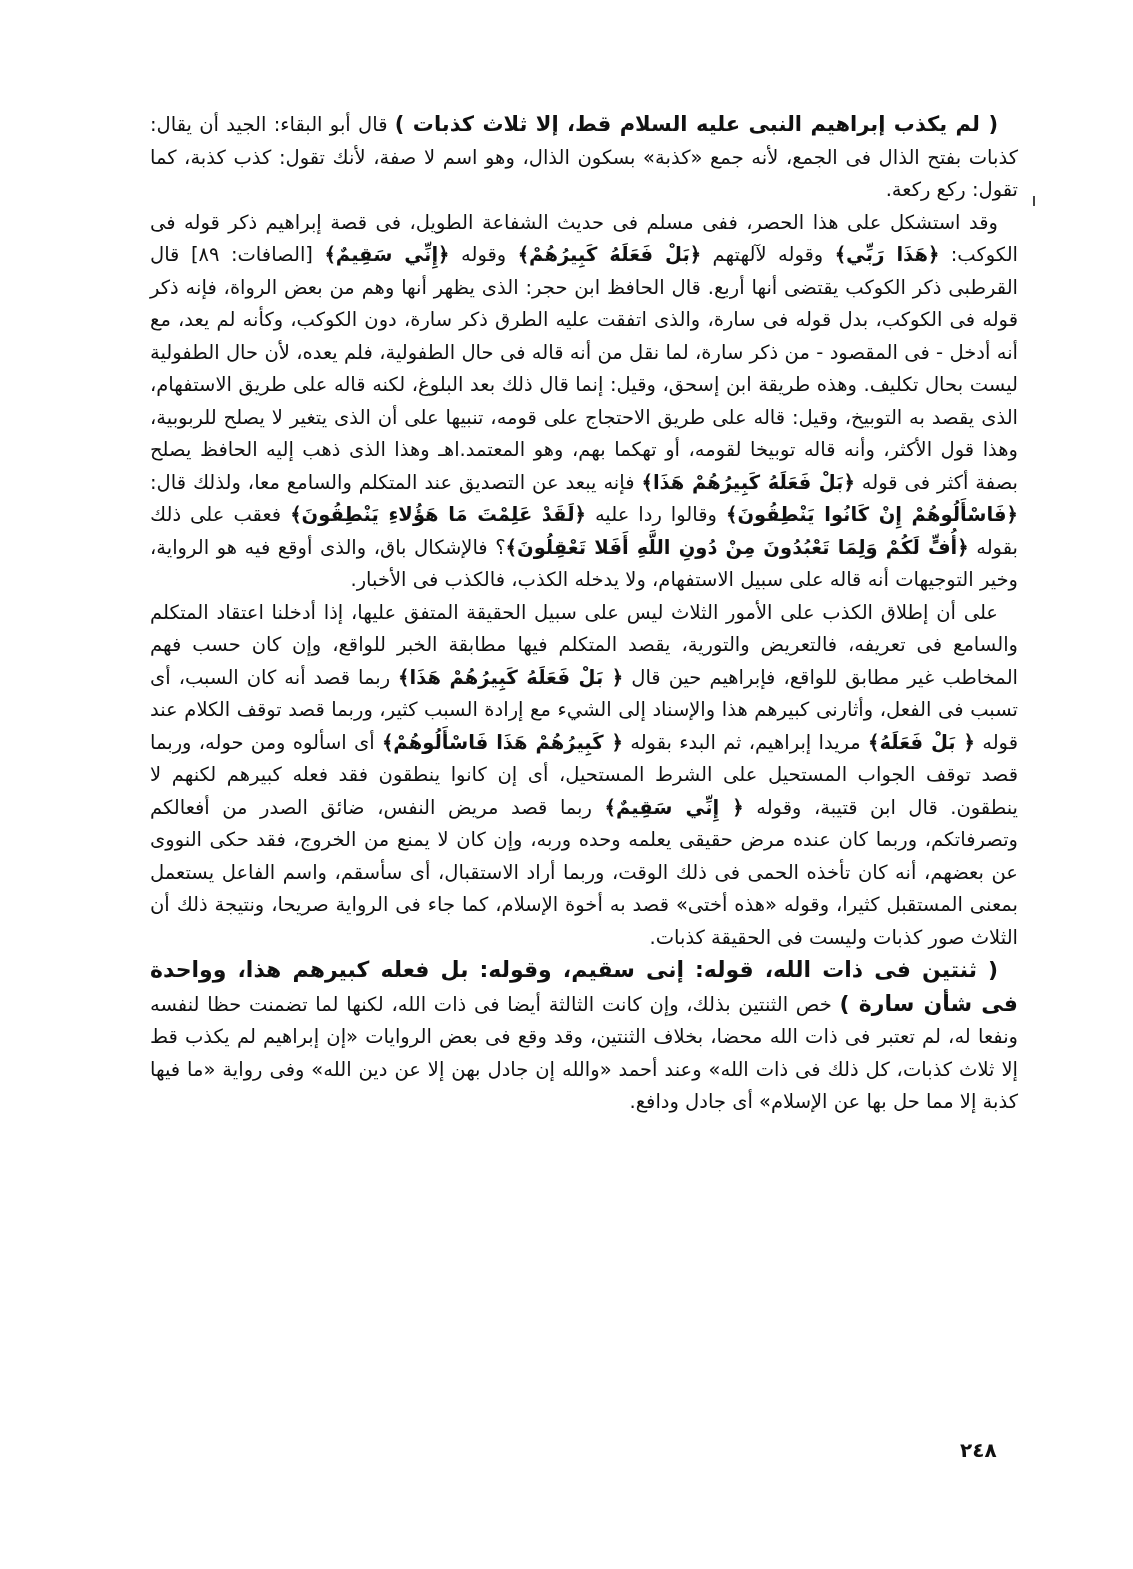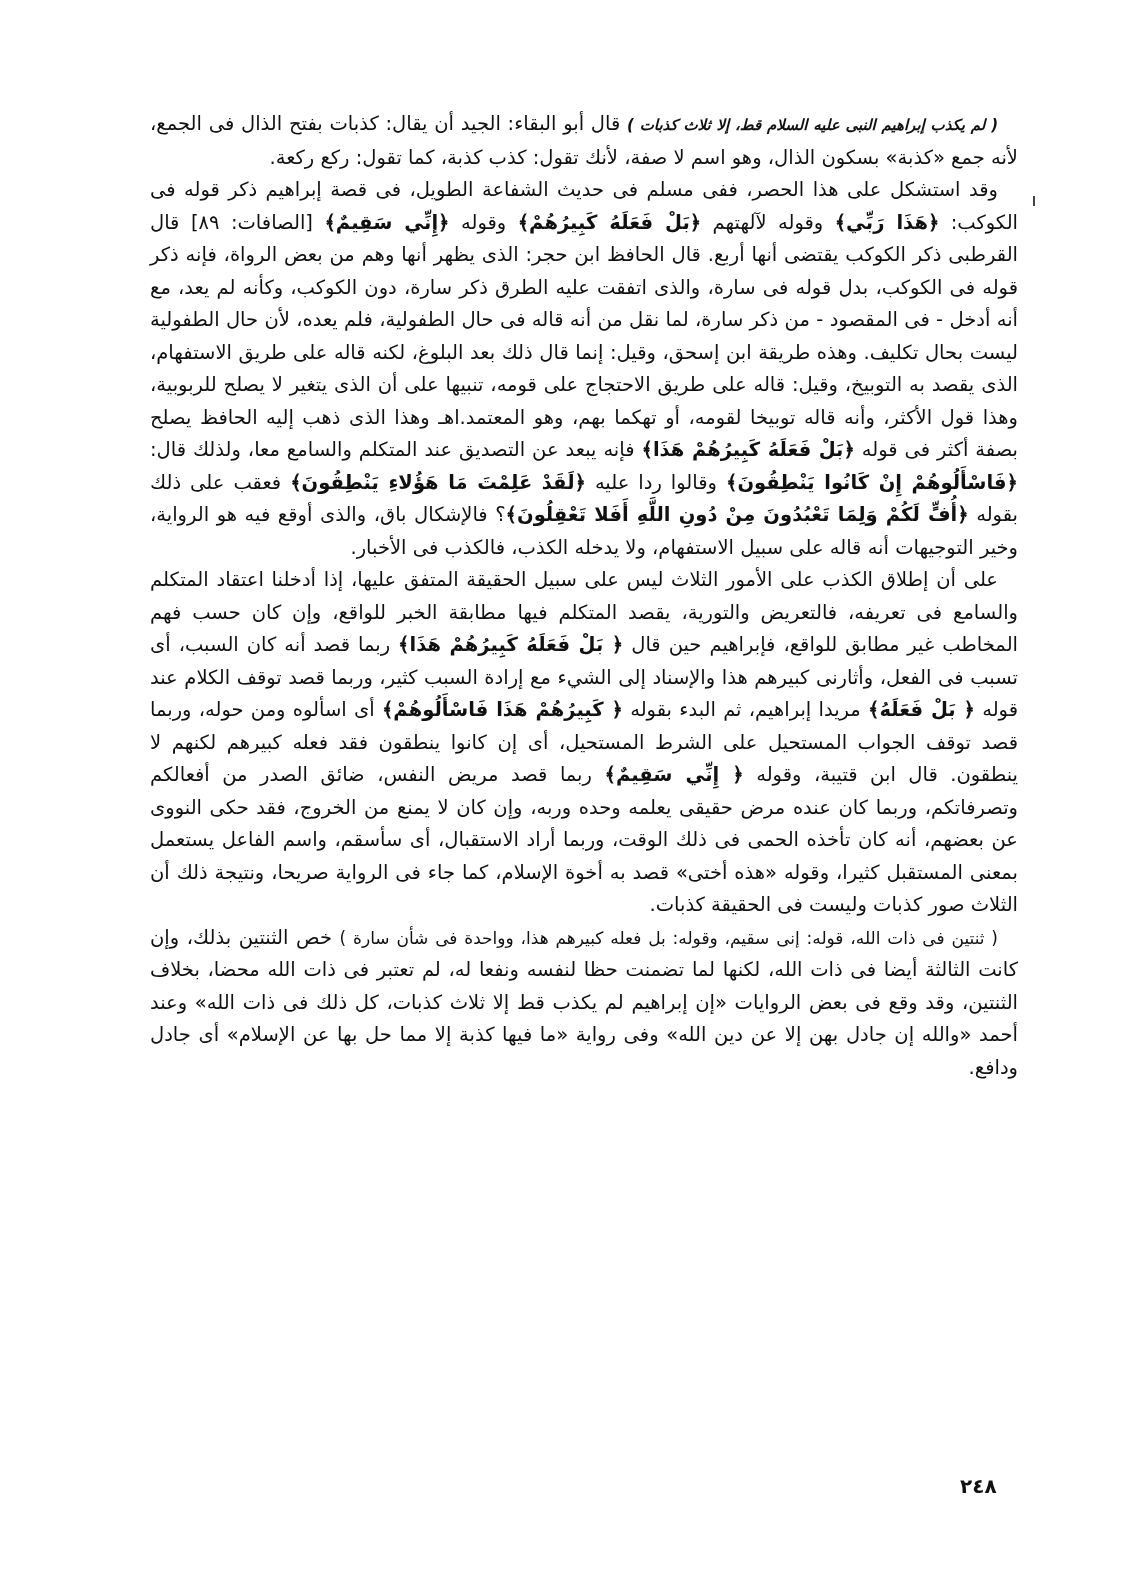--- a/index.html
+++ b/index.html
@@ -11,30 +11,29 @@
     font-family: "DejaVu Sans", sans-serif;
     color: #111111;
     font-size: 19.5px;
     line-height: 32.5px;
     text-align: justify;
     text-align-last: right;
   }
   .para { margin: 0; text-indent: 0; }
   .para + .para { }
   .indent { text-indent: 20px; }
-  .lead { font-weight: bold; font-size: 15px; font-style: italic; }
+  .lead { font-weight: bold; font-size: 21px; }
   .quran { font-weight: bold; }
-  .heading-lead { font-weight: normal; font-size: 17px; }
+  .heading-lead { font-weight: bold; font-size: 22px; }
   .page-number {
     position: absolute;
     left: 960px; top: 1438px;
     font-family: "DejaVu Sans", sans-serif;
     font-size: 20px; font-weight: bold; color: #111;
     direction: rtl;
-    margin-top: 36px;
   }
   .stray-mark {
     position: absolute; left: 1033px; top: 196px;
     width: 2px; height: 10px; background: #444;
   }
 </style>
 </head>
 <body>
 
 <div class="page">

